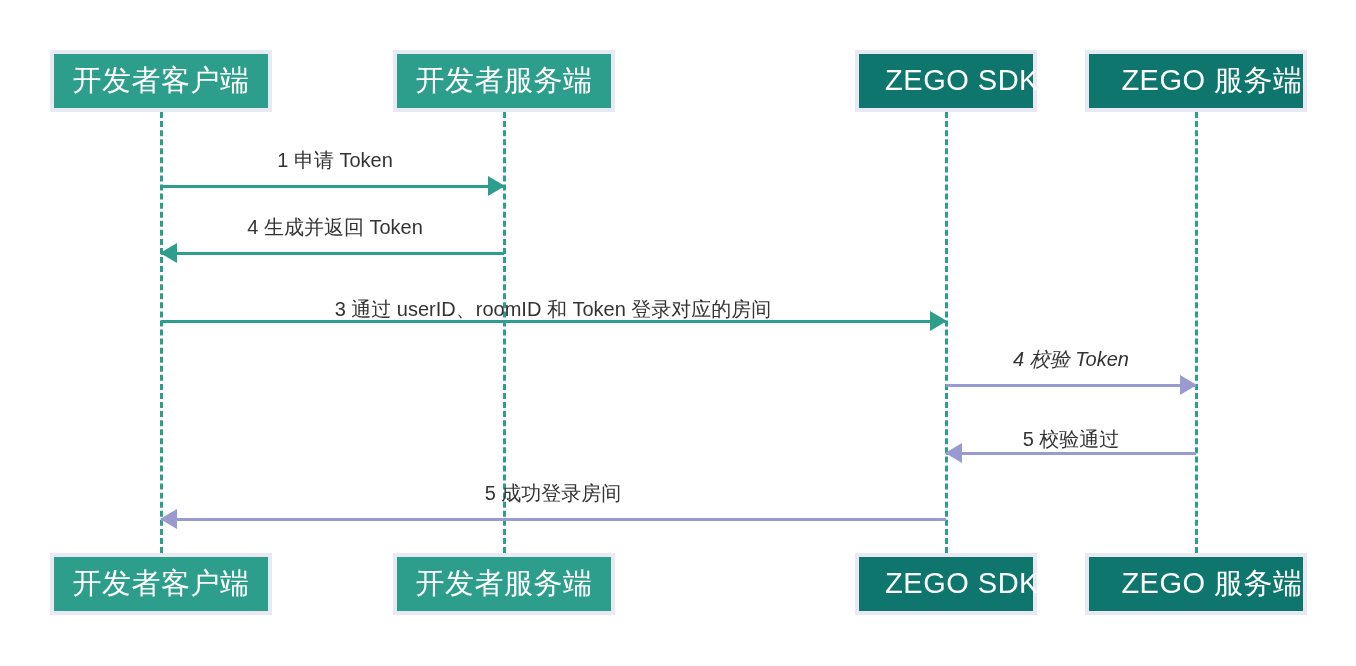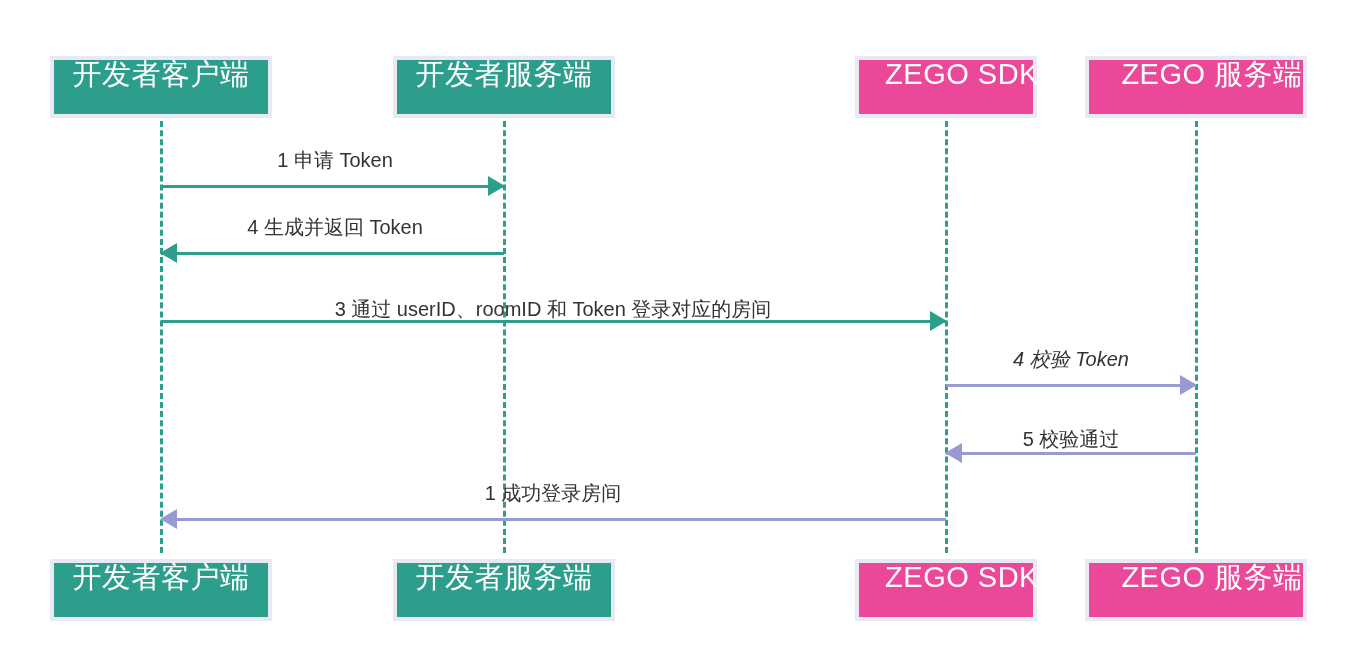--- a/index.html
+++ b/index.html
@@ -8,32 +8,31 @@
     background:#ffffff;
     font-family:"Liberation Sans","DejaVu Sans",sans-serif;
     overflow:hidden;
   }
   #diagram{position:relative;width:1356px;height:666px;}
 
   
   .participant{
     position:absolute;
     box-sizing:border-box;
-    display:flex;justify-content:center;
+    display:flex;align-items:center;justify-content:center;
     border:4px solid #e7eaf2;
     color:#ffffff;
     font-size:29px;
     letter-spacing:0.5px;
     white-space:nowrap;
     line-height:1;
     padding-bottom:2px;
-    margin-top:6px;
   }
   .participant.teal{background:#2e9e8c;}
-  .participant.purple{background:#ec4899;padding-left:32px;}
+  .participant.purple{background:#0f766e;padding-left:32px;}
 
   
   .lifeline{
     position:absolute;
     width:0;
     border-left:3px dashed #2e9e8c;
   }
 
   
   .msg{position:absolute;height:0;}
@@ -115,21 +114,21 @@
       <div class="msg-label" style="left: 1071px; top: 349px; transform: translateX(-50%); font-style: italic;">4 校验 Token</div>
       <div class="msg purple left" style="left: 946px; top: 452px; width: 250px;">
         <div class="line"></div>
         <div class="head"></div>
       </div>
       <div class="msg-label" style="left: 1071px; top: 417px; transform: translateX(-50%); margin-top: 12px;">5 校验通过</div>
       <div class="msg purple left" style="left: 161px; top: 518px; width: 785px;">
         <div class="line"></div>
         <div class="head"></div>
       </div>
-      <div class="msg-label" style="left: 553px; top: 483px; transform: translateX(-50%);">1 成功登录房间</div>
+      <div class="msg-label" style="left: 553px; top: 483px; transform: translateX(-50%);">5 成功登录房间</div>
     </div>
   <div id="boxes-bottom">
       <div class="participant teal" style="left: 50px; top: 553px; width: 222px; height: 62px;">
         <span>开发者客户端</span>
       </div>
       <div class="participant teal" style="left: 393px; top: 553px; width: 222px; height: 62px;">
         <span>开发者服务端</span>
       </div>
       <div class="participant purple" style="left: 855px; top: 553px; width: 182px; height: 62px;">
         <span>ZEGO SDK</span>

